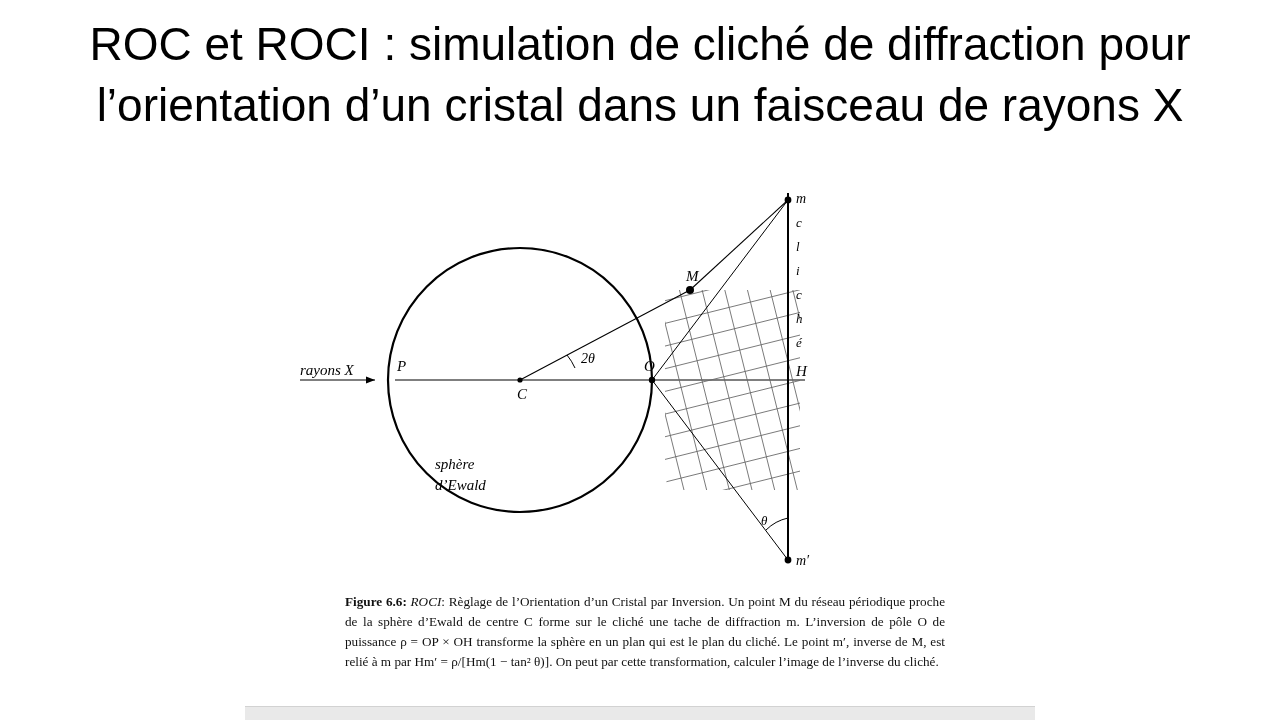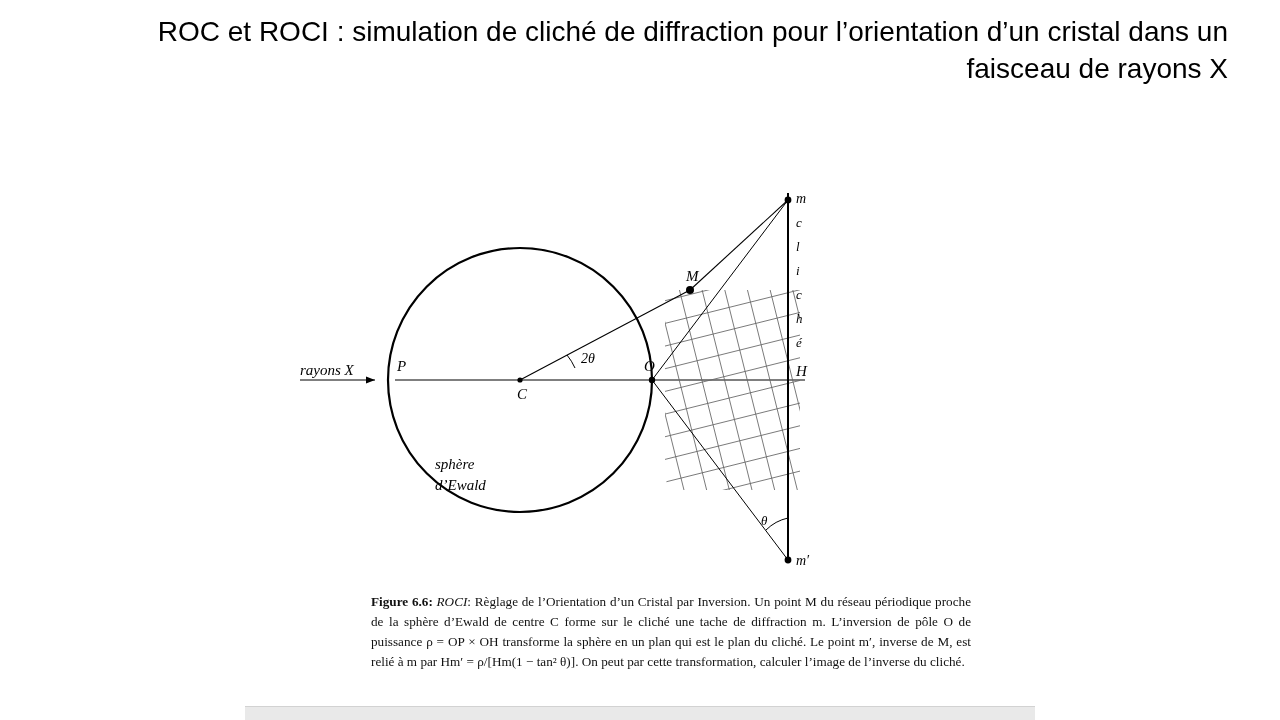--- a/index.html
+++ b/index.html
@@ -10,41 +10,41 @@
   #slide {
     position: relative;
     width: 1280px;
     height: 720px;
     background: #ffffff;
     overflow: hidden;
     font-family: "Liberation Sans", sans-serif;
   }
   #title {
     position: absolute;
-    left: 68px;
+    left: 60px;
     top: 14px;
     width: 1160px;
-    text-align: right;
-    font-size: 28px;
+    text-align: center;
+    font-size: 46px;
     line-height: 1.32;
     color: #000000;
     font-weight: 400;
     letter-spacing: 0px;
   }
   #figure-area {
     position: absolute;
     left: 245px;
     top: 185px;
     width: 790px;
     height: 400px;
   }
   #figure-svg { display: block; }
   #caption {
     position: absolute;
-    left: 371px;
+    left: 345px;
     top: 592px;
     width: 600px;
     font-family: "Liberation Serif", serif;
     font-size: 13.2px;
     line-height: 1.52;
     color: #111111;
     text-align: justify;
   }
   #caption .fig-label { font-weight: 700; }
   .it { font-style: italic; }

